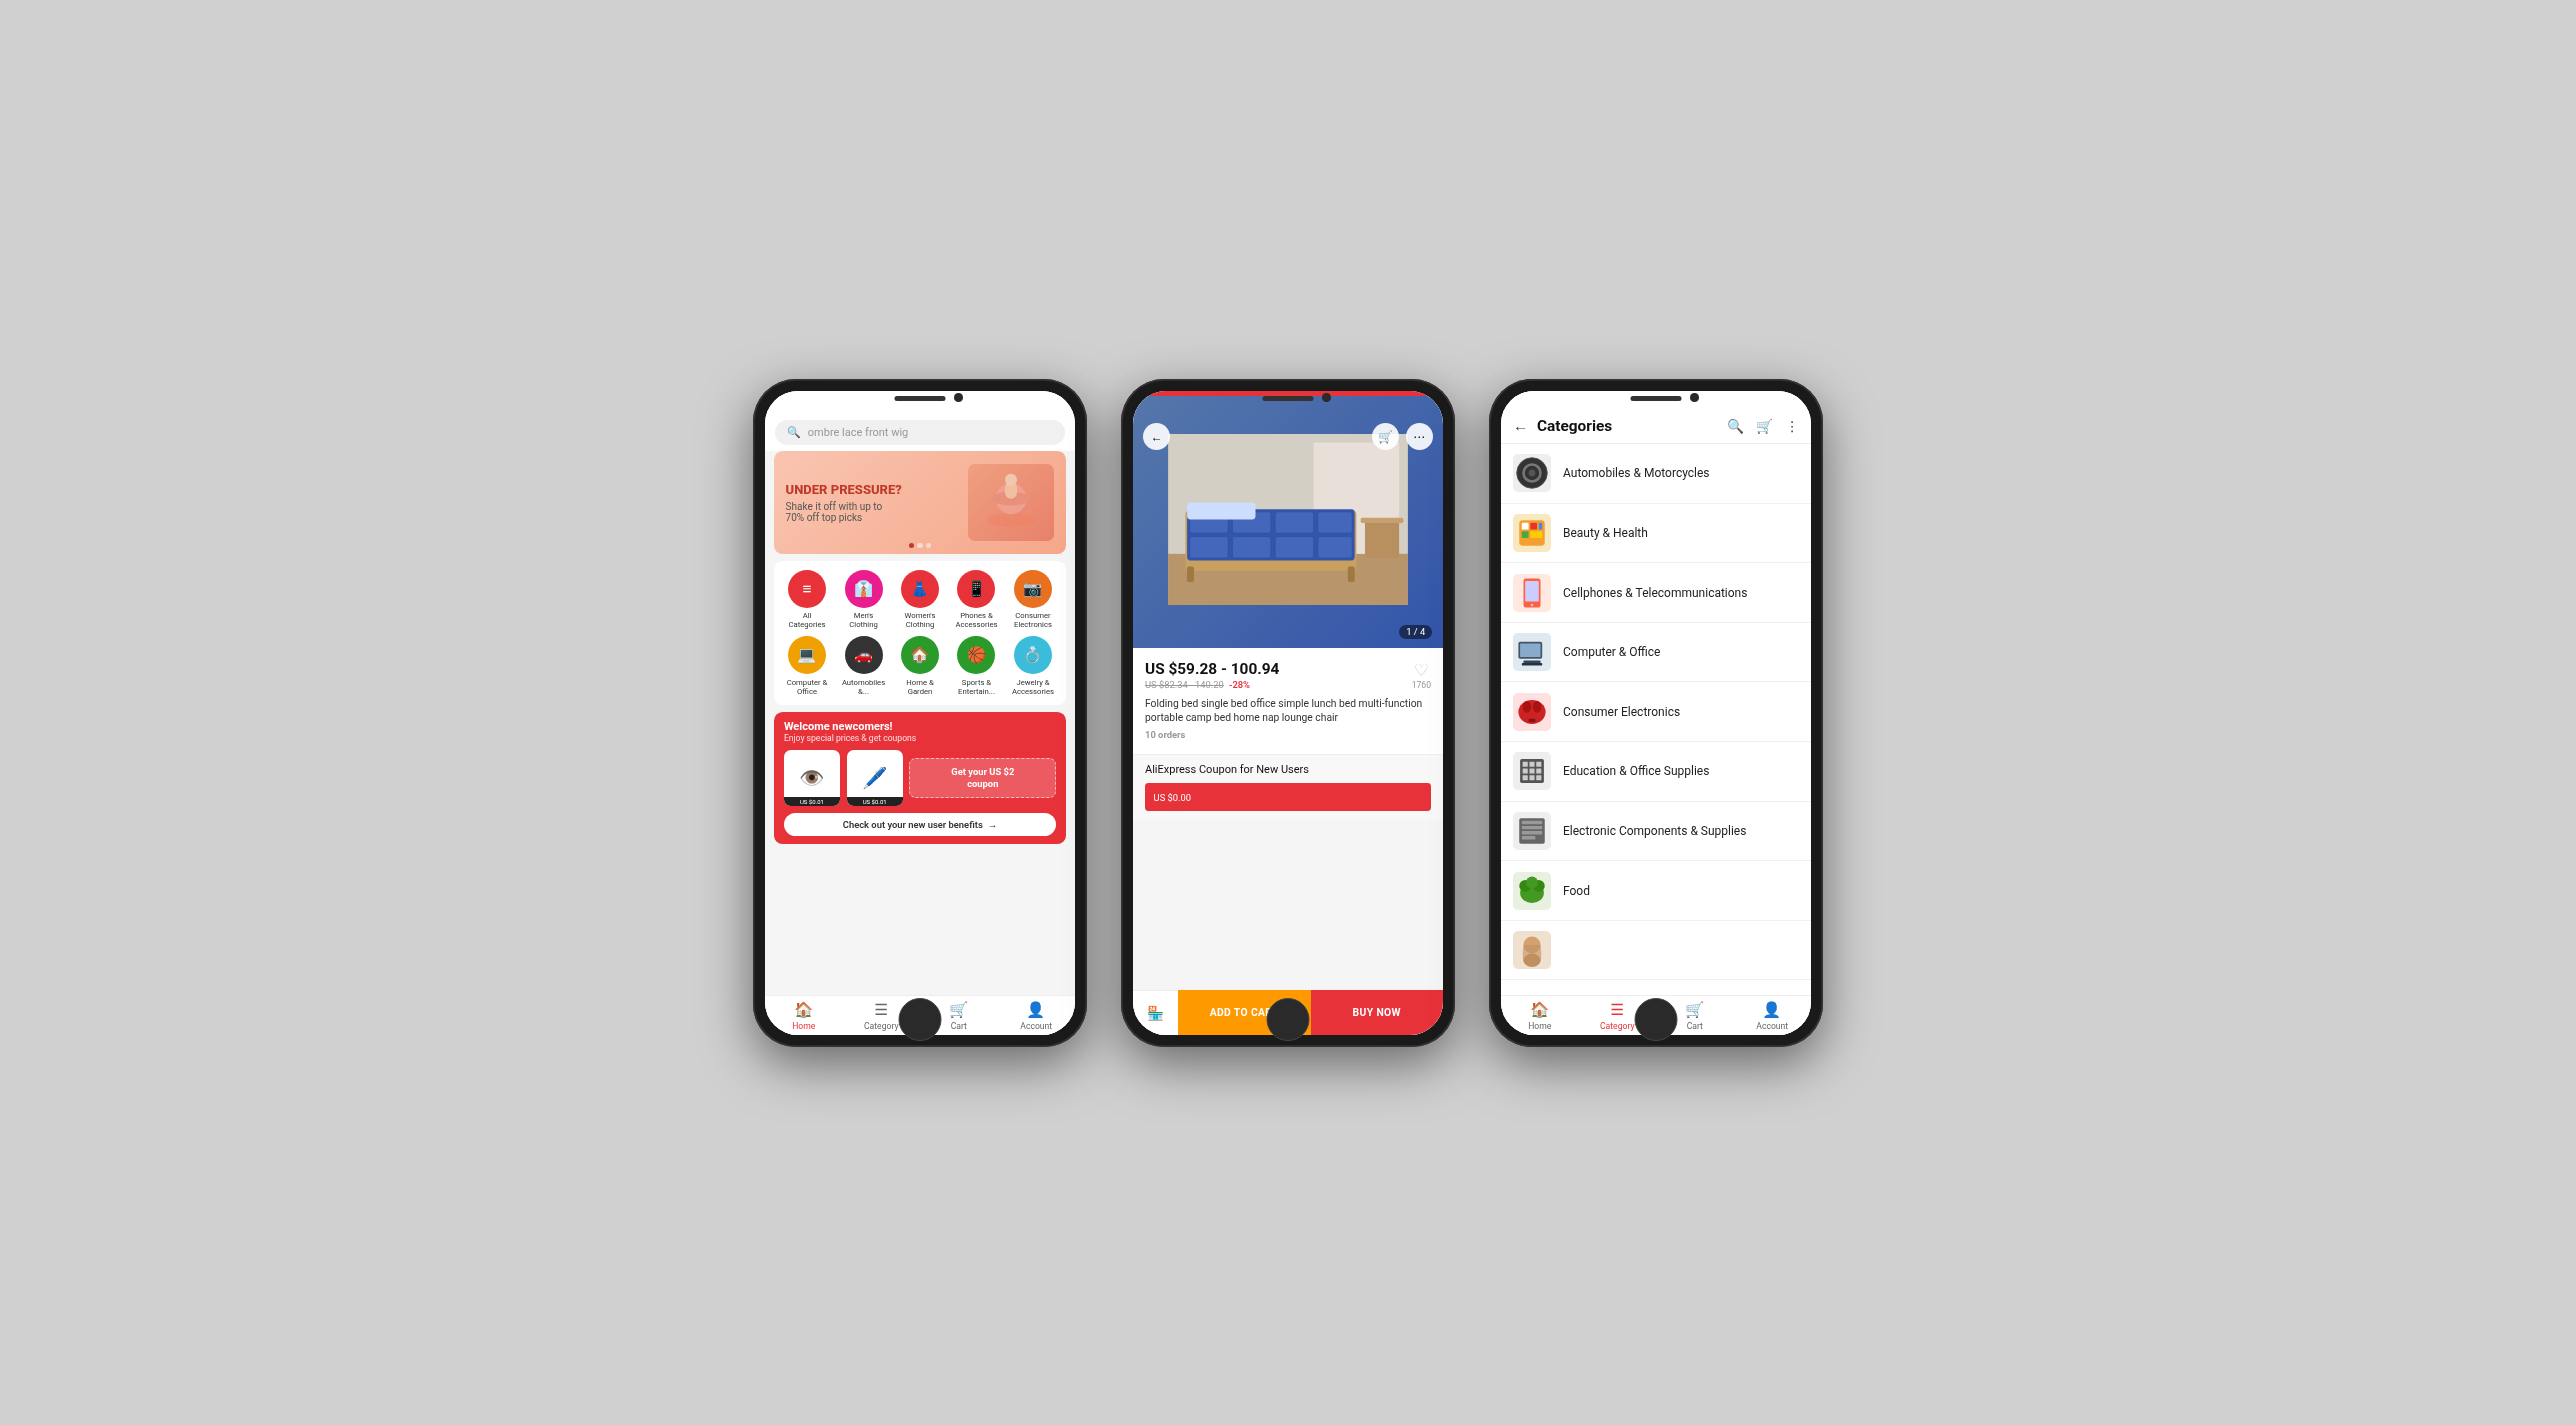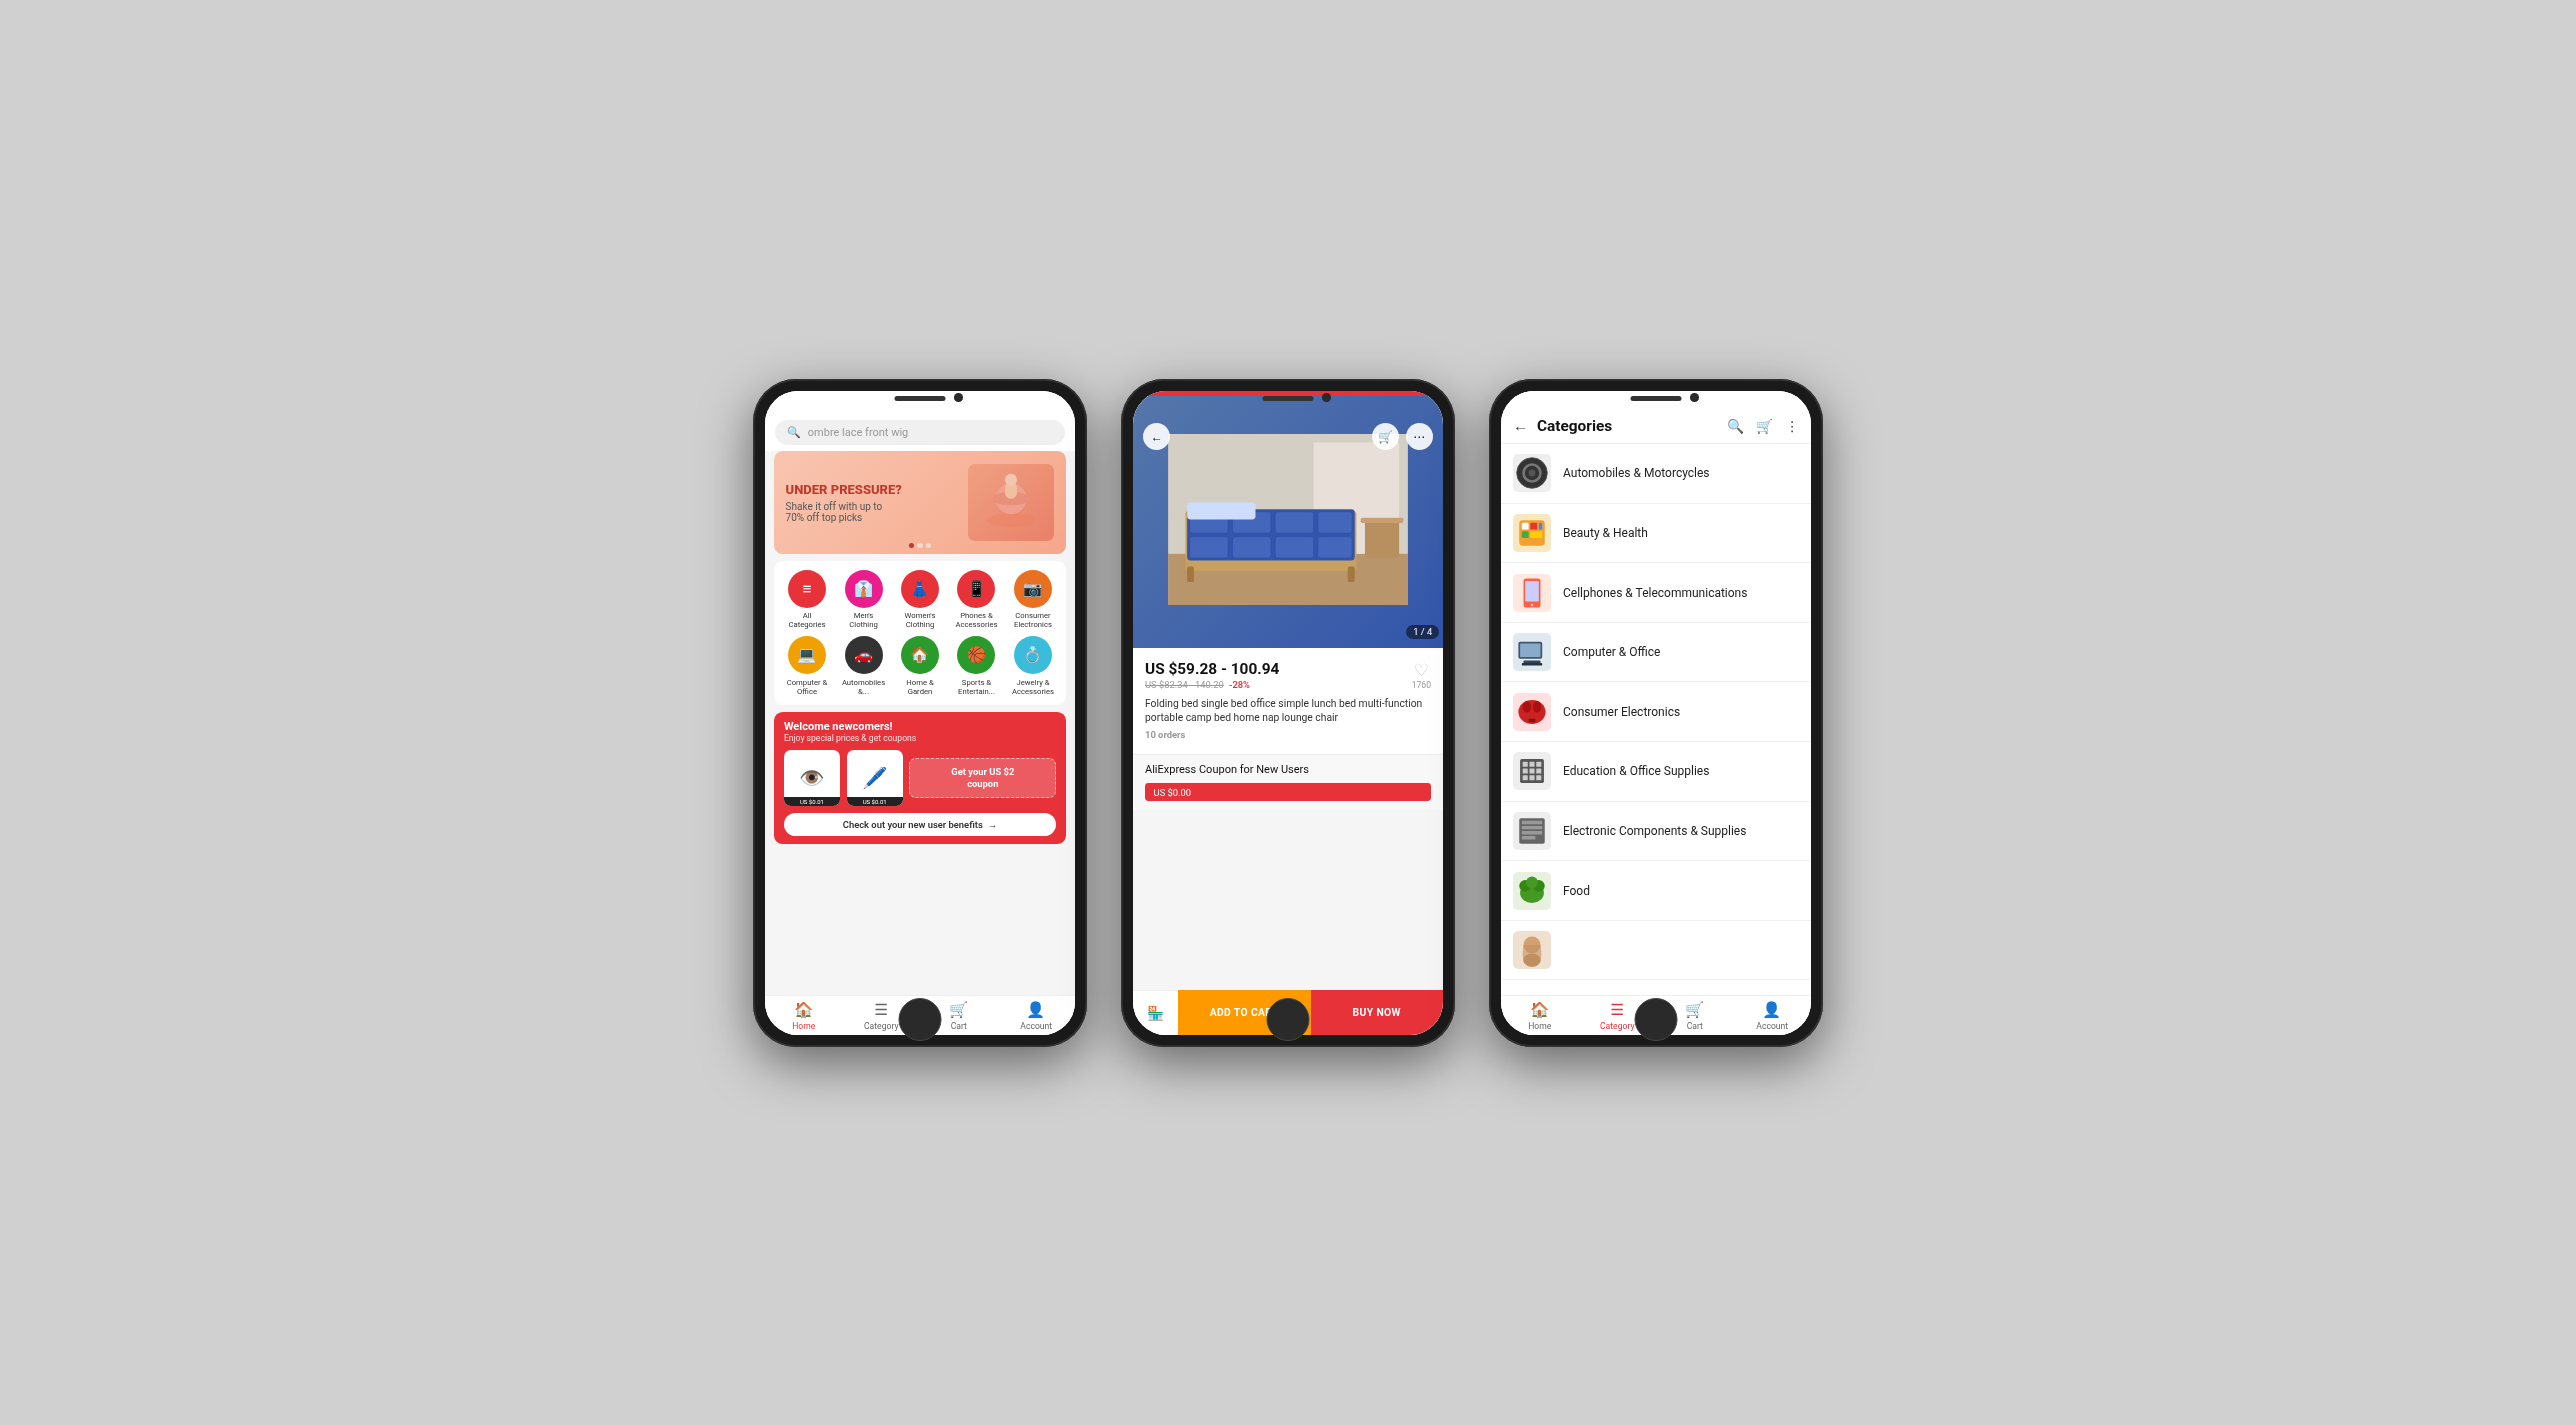--- a/index.html
+++ b/index.html
@@ -294,21 +294,21 @@
       flex-shrink: 0;
       position: relative;
       display: flex;
       align-items: center;
       justify-content: center;
       overflow: hidden;
     }
     .p2-image-counter {
       position: absolute;
       bottom: 8.6px;
-      right: 4px;
+      right: 11px;
       background: rgba(0,0,0,0.5);
       color: #fff;
       font-size: 9.4px;
       padding: 1.7px 6.8px;
       border-radius: 8.6px;
     }
     .p2-red-top {
       position: absolute;
       top: 0;
       left: 0;
@@ -341,21 +341,21 @@
     .p2-orders { font-size: 9.4px; color: #999; margin-bottom: 6.8px; font-weight: bold; }
     .p2-coupon-section {
       background: #f8f8f8;
       padding: 8.6px 12px;
       border-top: 0.9px solid #eee;
       flex-shrink: 0;
     }
     .p2-coupon-title { font-size: 11px; font-weight: 400; color: #111; margin-bottom: 6.8px; }
     .p2-coupon-bar {
       background: #e8323a;
-      height: 18px;
+      height: 28px;
       border-radius: 3.4px;
       display: flex;
       align-items: center;
       padding: 0 8.6px;
     }
     .p2-bottom-actions {
       margin-top: auto;
       display: flex;
       height: 45px;
       flex-shrink: 0;

